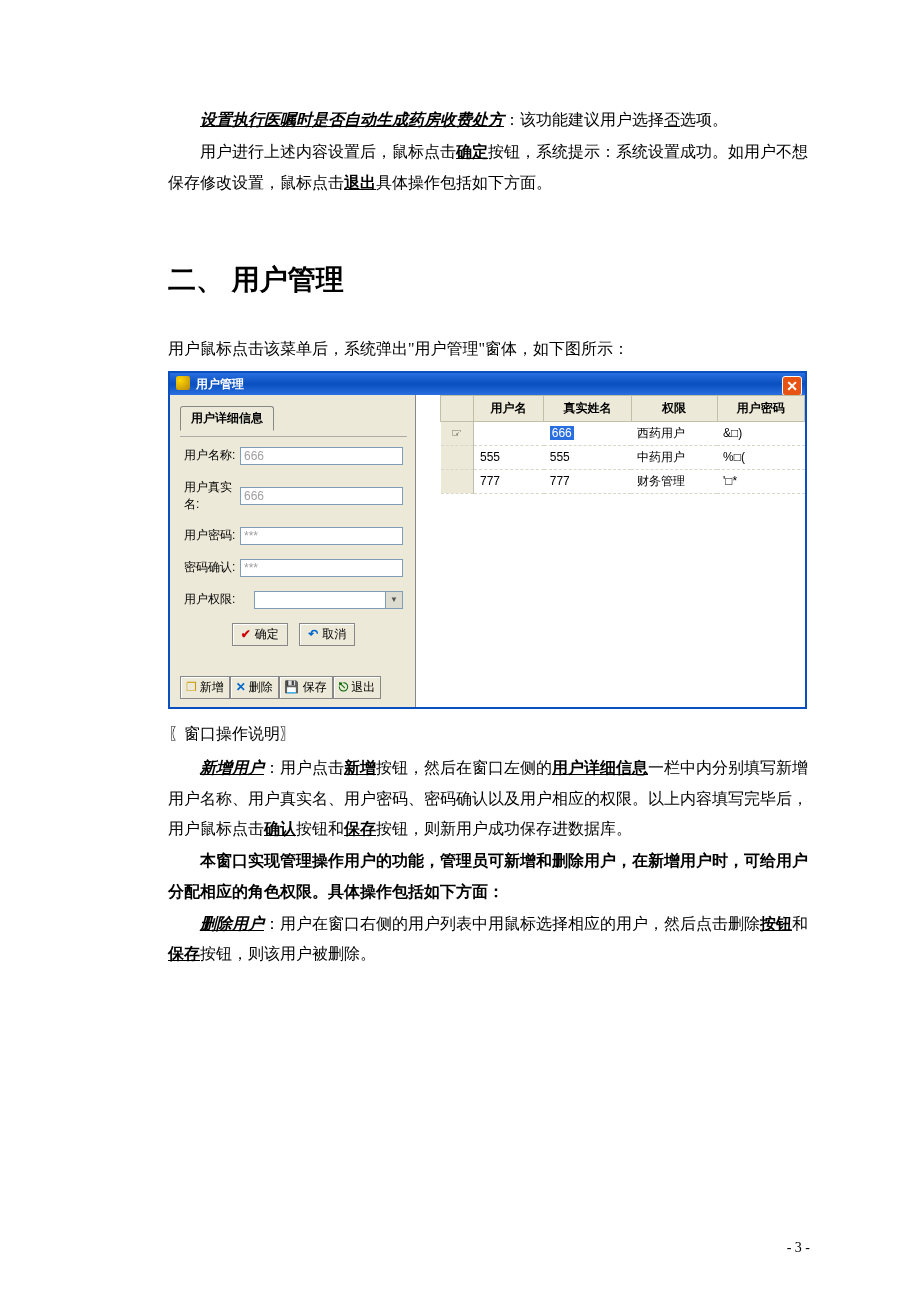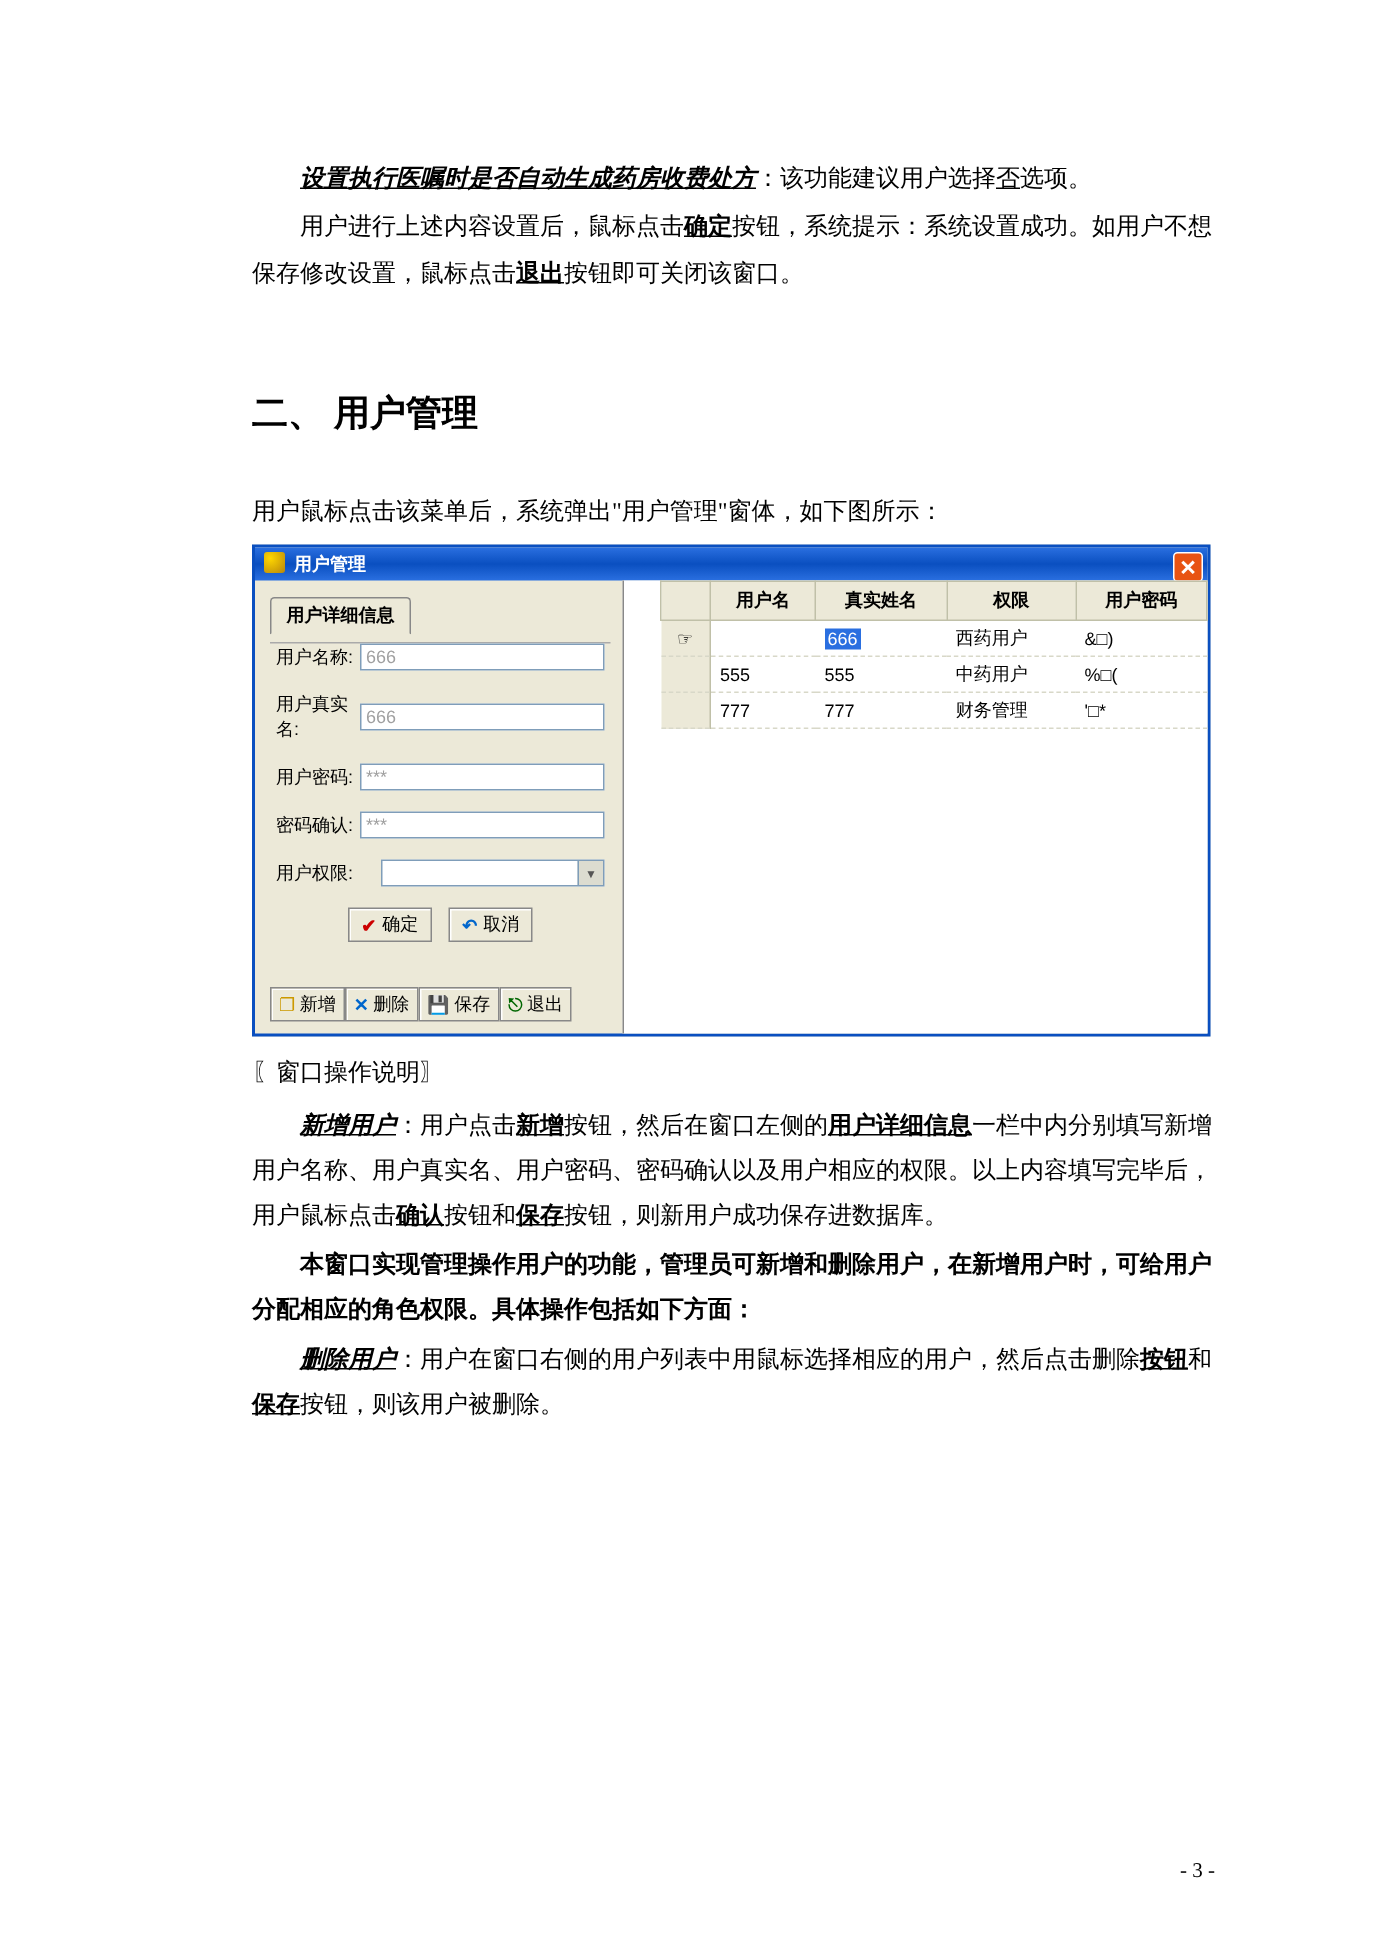--- a/index.html
+++ b/index.html
@@ -17,21 +17,21 @@
     box-sizing: border-box;
     position: relative;
     border-radius: 24px;
   }
   .para { text-indent: 2em; margin: 0 0 2px 0; }
   .ital-bold-und { font-style: italic; font-weight: bold; text-decoration: underline; }
   .bold { font-weight: bold; }
   .und { text-decoration: underline; }
   .h2 {
     font-family: "SimHei", "黑体", sans-serif;
-    font-size: 24px;
+    font-size: 28px;
     font-weight: bold;
     margin: 55px 0 28px 0;
   }
   
   .win {
     width: 635px;
     border: 2px solid #0a4fc0;
     margin: 6px 0 10px 0;
     background: #ece9d8;
     font-family: "SimSun", sans-serif;
@@ -85,21 +85,21 @@
     background: #ece9d8;
     padding: 3px 10px;
     font-weight: bold;
     border-radius: 3px 3px 0 0;
     position: relative;
     top: 1px;
     cursor: default;
   }
   .form-area {
     border-top: 1px solid #aaa;
-    padding: 0 4px 0 4px;
+    padding: 10px 4px 0 4px;
     flex: 1;
   }
   .form-row {
     display: flex;
     align-items: center;
     margin-bottom: 14px;
   }
   .form-row label { width: 70px; }
   .form-row input[type=text], .form-row input[type=password] {
     flex: 1;
@@ -205,21 +205,21 @@
 </style>
 </head>
 <body>
 
 <div class="page">
 
   <p class="para">
     <span class="ital-bold-und">设置执行医嘱时是否自动生成药房收费处方</span><span>：该功能建议用户选择</span><span class="und">否</span><span>选项。</span>
   </p>
   <p class="para" style="text-indent:2em; margin-bottom:0;">
-    <span>用户进行上述内容设置后，鼠标点击</span><span class="und bold">确定</span><span>按钮，系统提示：系统设置成功。如用户不想保存修改设置，鼠标点击</span><span class="und bold">退出</span><span>按钮即可关闭该窗口。</span>
+    <span>用户进行上述内容设置后，鼠标点击</span><span class="und bold">确定</span><span>按钮，系统提示：系统设置成功。如用户不想保存修改设置，鼠标点击</span><span class="und bold">退出</span><span>具体操作包括如下方面。</span>
   </p>
 
   <div class="h2">二、 用户管理</div>
 
   <p style="margin:0 0 4px 0;">用户鼠标点击该菜单后，系统弹出"用户管理"窗体，如下图所示：</p>
 
   <div class="win">
     <div class="titlebar">
       <span class="ticon"></span>
       <span>用户管理</span>

